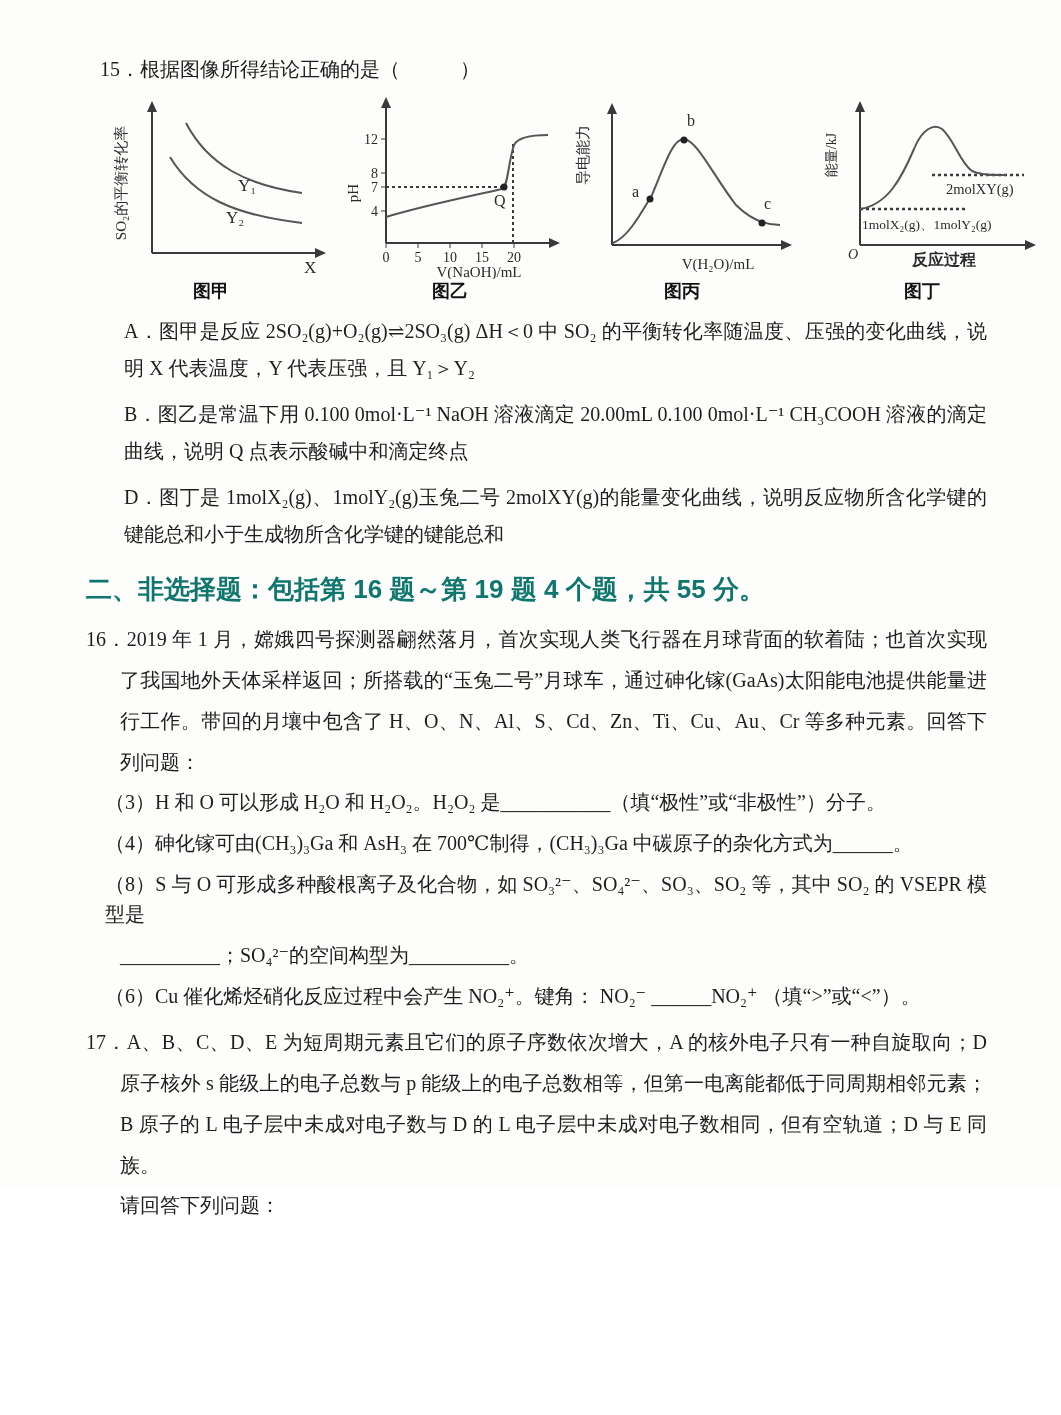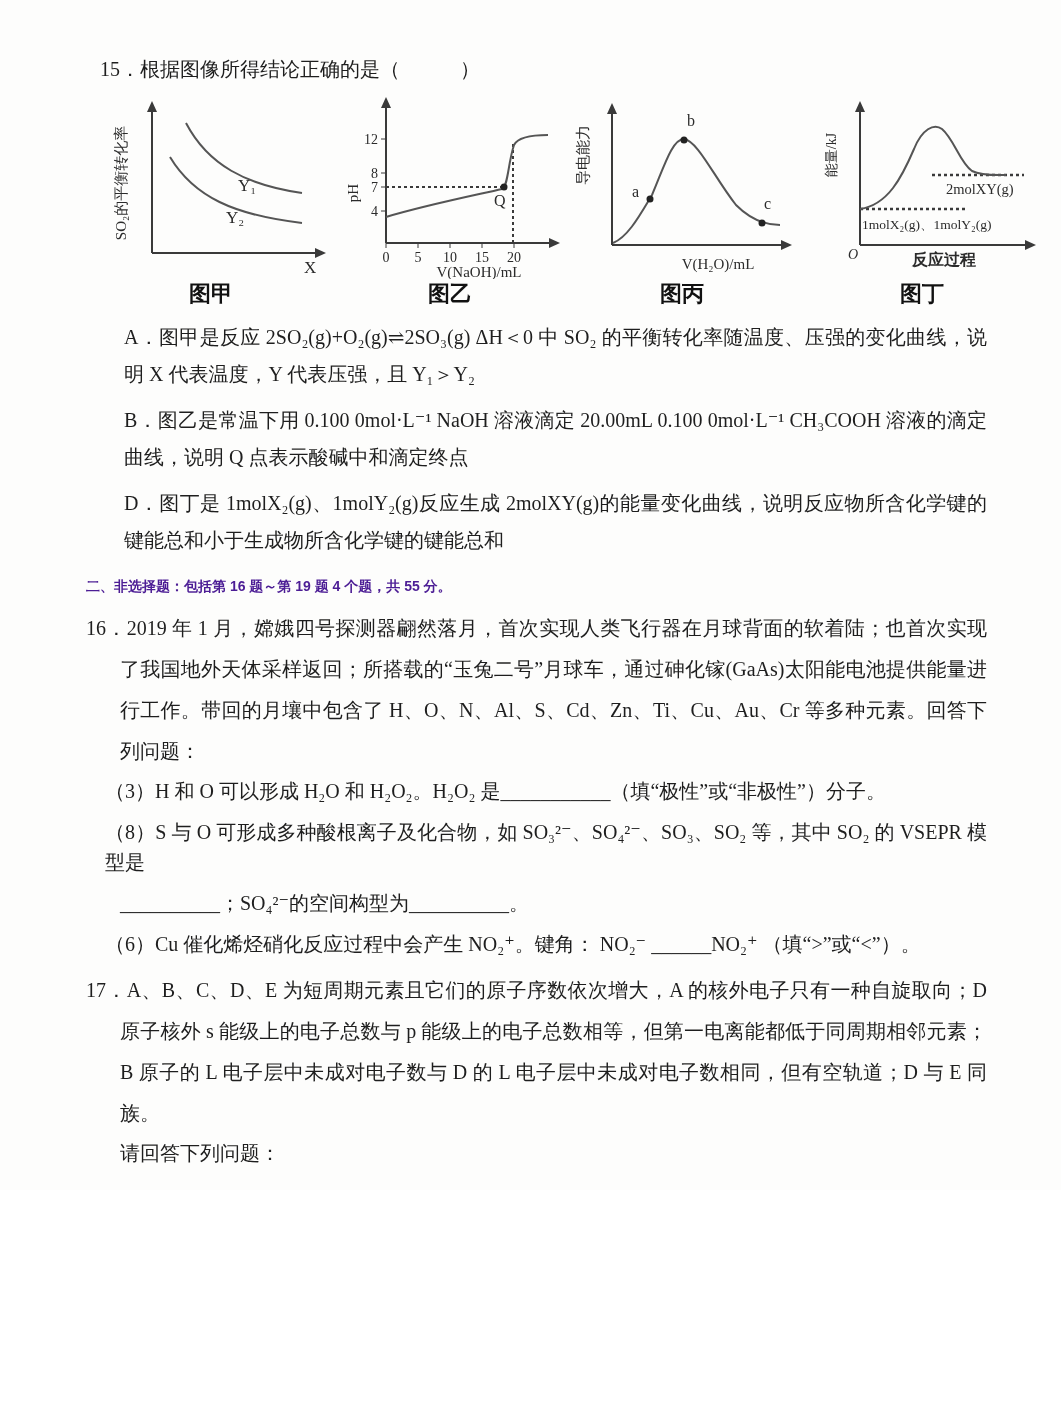--- a/index.html
+++ b/index.html
@@ -3,23 +3,23 @@
 <meta charset="utf-8">
 <style>
   html,body{margin:0;padding:0;background:#ffffff;}
   body{width:1061px;height:1415px;font-family:"Liberation Serif","DejaVu Serif",serif;color:#1e1e1e;}
   .page{box-sizing:border-box;width:1061px;height:1190px;padding:54px 74px 12px 100px;background:#fdfdfc;display:flex;flex-direction:column;}
   .para{font-size:20px;line-height:1.55;text-align:justify;}
   .q15-stem{margin-bottom:4px;}
   .figures-row{display:flex;align-items:flex-end;gap:4px;margin:4px 0 10px -10px;}
   .fig{margin:0;flex:0 0 auto;}
   .fig svg{display:block;}
-  .fig figcaption{text-align:center;font-family:"Liberation Sans","DejaVu Sans",sans-serif;font-weight:700;font-size:22px;margin-top:0;color:#111;}
+  .fig figcaption{text-align:center;font-family:"Liberation Sans","DejaVu Sans",sans-serif;font-weight:700;font-size:18px;margin-top:0;color:#111;}
   .option{margin-left:24px;line-height:1.85;margin-bottom:9px;}
-  .section-heading{font-family:"Liberation Sans","DejaVu Sans",sans-serif;font-weight:700;font-size:14px;margin:10px 0 12px -14px;color:#4c1d95;}
+  .section-heading{font-family:"Liberation Sans","DejaVu Sans",sans-serif;font-weight:700;font-size:26px;margin:10px 0 12px -14px;color:#0f766e;}
   .q-stem{margin-left:-14px;padding-left:34px;text-indent:-34px;line-height:2.05;margin-bottom:4px;}
   .subpart{margin-left:5px;line-height:1.5;margin-bottom:11px;}
   .subpart.indent2{margin-left:20px;}
   svg line,svg path.axis{stroke:#3a3a3a;}
   svg path.curve{stroke:#555;stroke-width:2;fill:none;}
   svg text{fill:#2b2b2b;}
 </style>
 </head>
 <body>
 
@@ -114,26 +114,27 @@
         <text x="48" y="166" font-size="14" font-style="italic">O</text>
         <text x="144" y="172" text-anchor="middle" font-size="16" font-weight="600">反应过程</text>
       </svg>
       <figcaption>图丁</figcaption>
     </figure>
 
   </div>
 
   <div class="para option">A．图甲是反应 2SO₂(g)+O₂(g)⇌2SO₃(g) ΔH＜0 中 SO₂ 的平衡转化率随温度、压强的变化曲线，说明 X 代表温度，Y 代表压强，且 Y₁＞Y₂</div>
   <div class="para option">B．图乙是常温下用 0.100 0mol·L⁻¹ NaOH 溶液滴定 20.00mL 0.100 0mol·L⁻¹ CH₃COOH 溶液的滴定曲线，说明 Q 点表示酸碱中和滴定终点</div>
-  <div class="para option">D．图丁是 1molX₂(g)、1molY₂(g)反应生成 2molXY(g)的能量变化曲线，说明反应物所含化学键的键能总和小于生成物所含化学键的键能总和</div>
+  <div class="para option">D．图丁是 1molX₂(g)、1molY₂(g)玉兔二号 2molXY(g)的能量变化曲线，说明反应物所含化学键的键能总和小于生成物所含化学键的键能总和</div>
 
   <div class="section-heading">二、非选择题：包括第 16 题～第 19 题 4 个题，共 55 分。</div>
 
   <div class="para q-stem">16．2019 年 1 月，嫦娥四号探测器翩然落月，首次实现人类飞行器在月球背面的软着陆；也首次实现了我国地外天体采样返回；所搭载的“玉兔二号”月球车，通过砷化镓(GaAs)太阳能电池提供能量进行工作。带回的月壤中包含了 H、O、N、Al、S、Cd、Zn、Ti、Cu、Au、Cr 等多种元素。回答下列问题：</div>
   <div class="para subpart">（3）H 和 O 可以形成 H₂O 和 H₂O₂。H₂O₂ 是___________（填“极性”或“非极性”）分子。</div>
+  <div class="para subpart">（4）砷化镓可由(CH₃)₃Ga 和 AsH₃ 在 700℃制得，(CH₃)₃Ga 中碳原子的杂化方式为______。</div>
   <div class="para subpart">（8）S 与 O 可形成多种酸根离子及化合物，如 SO₃²⁻、SO₄²⁻、SO₃、SO₂ 等，其中 SO₂ 的 VSEPR 模型是</div>
   <div class="para subpart indent2">__________；SO₄²⁻的空间构型为__________。</div>
   <div class="para subpart">（6）Cu 催化烯烃硝化反应过程中会产生 NO₂⁺。键角： NO₂⁻ ______NO₂⁺  （填“&gt;”或“&lt;”）。</div>
 
   <div class="para q-stem">17．A、B、C、D、E 为短周期元素且它们的原子序数依次增大，A 的核外电子只有一种自旋取向；D 原子核外 s 能级上的电子总数与 p 能级上的电子总数相等，但第一电离能都低于同周期相邻元素；B 原子的 L 电子层中未成对电子数与 D 的 L 电子层中未成对电子数相同，但有空轨道；D 与 E 同族。</div>
   <div class="para subpart indent2">请回答下列问题：</div>
 
 </div>
 
 </body></html>

